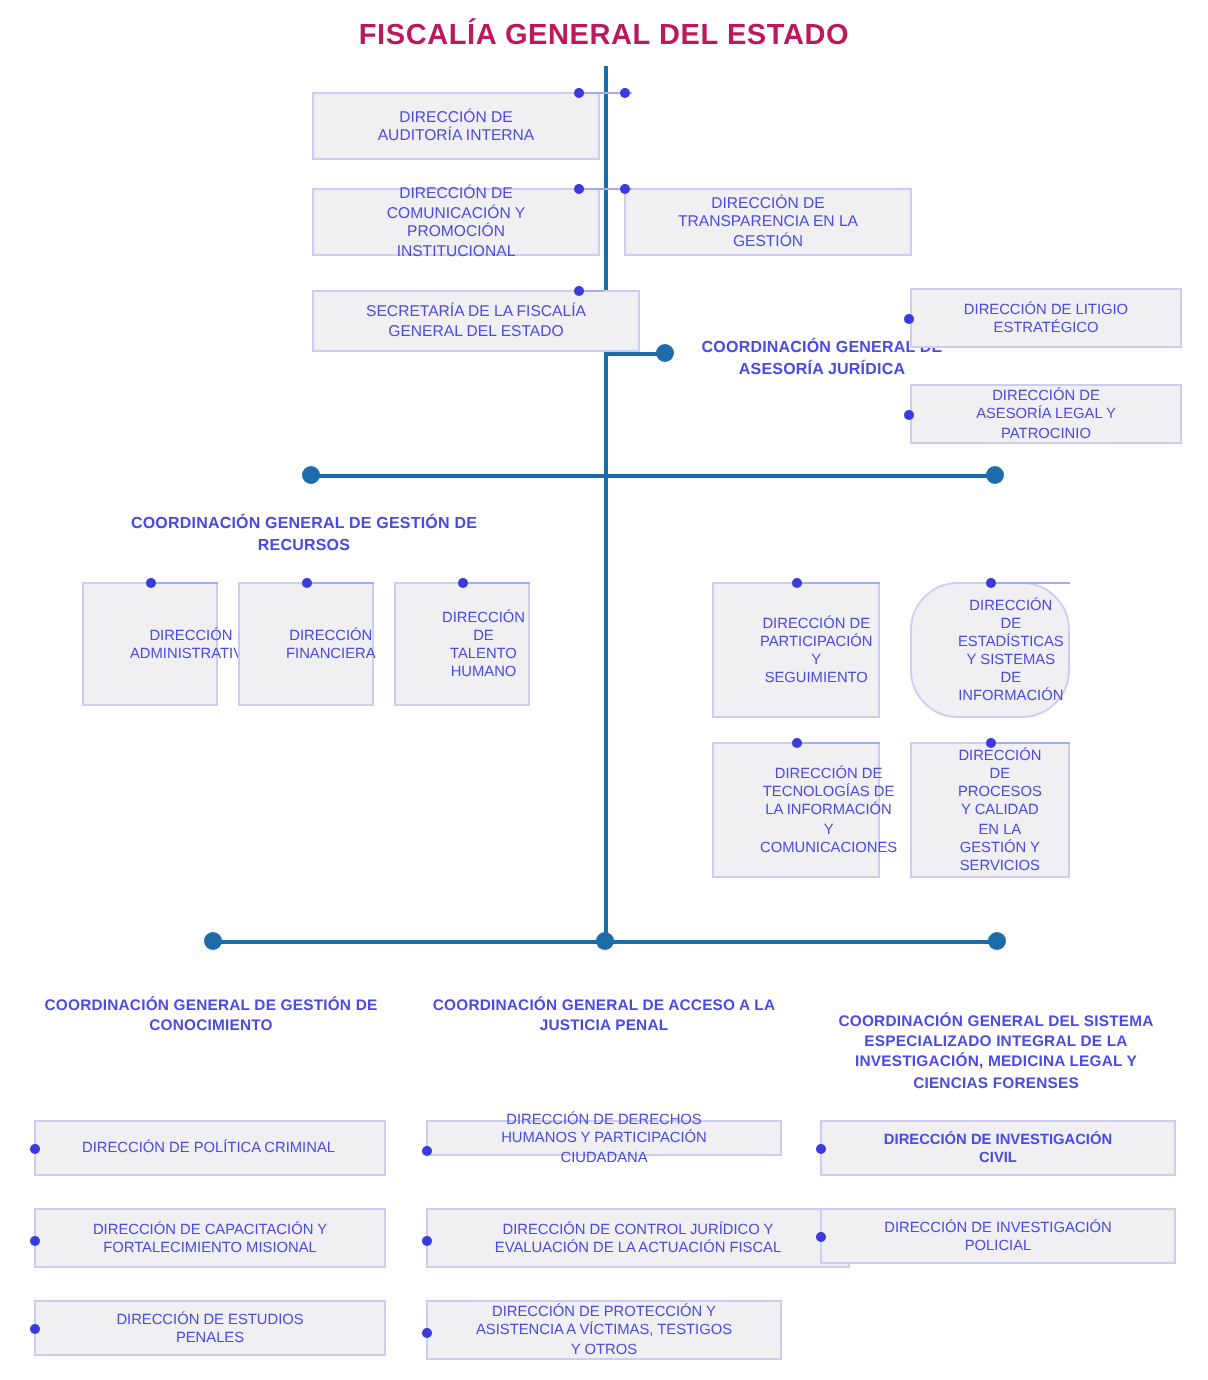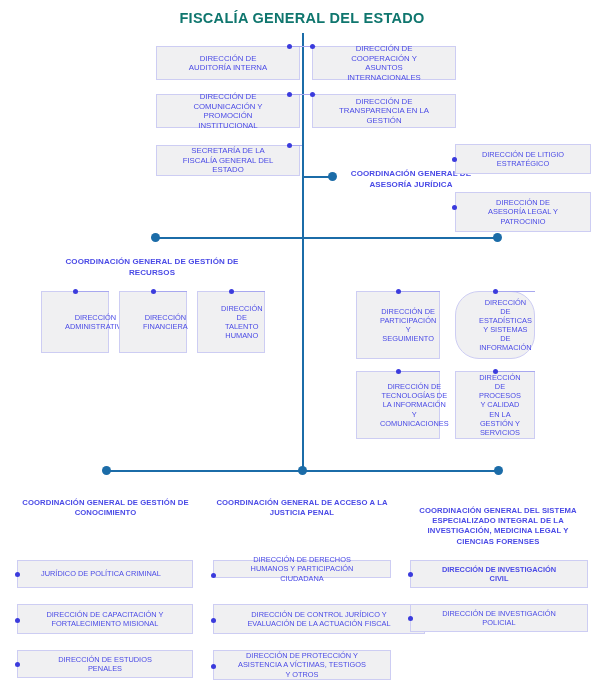--- a/index.html
+++ b/index.html
@@ -20,21 +20,21 @@
   
   .title {
     position: absolute;
     left: 0;
     top: 10px;
     width: 604px;
     text-align: center;
     font-size: 14.5px;
     font-weight: bold;
     letter-spacing: 0.3px;
-    color: #0f766e;
+    color: #be185d;
   }
   
   .box {
     position: absolute;
     box-sizing: border-box;
     background: #f0f0f2;
     border: 1px solid #cdcdf3;
     color: #4a4ae6;
     display: flex;
     align-items: center;
@@ -106,50 +106,47 @@
   </div>
   <div class="hline-thin" style="left:288px; top:46px; width:14px;"></div>
   <div class="dot" style="left:287px; top:43.5px;"></div>
 
   <div class="box b-md" style="left:156px; top:94px; width:144px; height:34px;">
     <span>DIRECCIÓN DE COMUNICACIÓN Y PROMOCIÓN INSTITUCIONAL</span>
   </div>
   <div class="hline-thin" style="left:288px; top:94px; width:14px;"></div>
   <div class="dot" style="left:287px; top:91.5px;"></div>
 
-  <div class="box b-md" style="left:156px; top:145px; width:144px; height:31px;">
+  <div class="box b-md" style="left:156px; top:145px; width:164px; height:31px;">
     <span>SECRETARÍA DE LA FISCALÍA GENERAL DEL ESTADO</span>
   </div>
   <div class="hline-thin" style="left:288px; top:145px; width:14px;"></div>
   <div class="dot" style="left:287px; top:142.5px;"></div>
 
-  <div class="box b-md" style="left:312px; top:46px; width:144px; height:34px;">
-    <span>DIRECCIÓN DE COOPERACIÓN Y ASUNTOS INTERNACIONALES</span>
-  </div>
   <div class="hline-thin" style="left:302px; top:46px; width:14px;"></div>
   <div class="dot" style="left:310px; top:43.5px;"></div>
 
   <div class="box b-md" style="left:312px; top:94px; width:144px; height:34px;">
     <span>DIRECCIÓN DE TRANSPARENCIA EN LA GESTIÓN</span>
   </div>
   <div class="hline-thin" style="left:302px; top:94px; width:14px;"></div>
   <div class="dot" style="left:310px; top:91.5px;"></div>
 
   <div class="hline" style="left:302px; top:176px; width:32px;"></div>
   <div class="dot-big" style="left:328px; top:172px;"></div>
   <div class="coord" style="left:336px; top:169px; width:150px;">
     <span>COORDINACIÓN GENERAL DE ASESORÍA JURÍDICA</span>
   </div>
 
   <div class="box b-sm" style="left:455px; top:144px; width:136px; height:30px;">
     <span>DIRECCIÓN DE LITIGIO ESTRATÉGICO</span>
   </div>
   <div class="dot" style="left:452px; top:156.5px;"></div>
 
-  <div class="box b-sm" style="left:455px; top:192px; width:136px; height:40px;">
+  <div class="box b-sm" style="left:455px; top:192px; width:136px; height:30px;">
     <span>DIRECCIÓN DE ASESORÍA LEGAL Y PATROCINIO</span>
   </div>
   <div class="dot" style="left:452px; top:204.5px;"></div>
 
   <div class="hline" style="left:155px; top:237px; width:342px;"></div>
   <div class="dot-big" style="left:151px; top:233px;"></div>
   <div class="dot-big" style="left:493px; top:233px;"></div>
 
   <div class="coord" style="left:62px; top:257px; width:180px;">
     <span>COORDINACIÓN GENERAL DE GESTIÓN DE RECURSOS</span>
@@ -201,21 +198,21 @@
   <div class="hline" style="left:106px; top:470px; width:392px;"></div>
   <div class="dot-big" style="left:102px; top:466px;"></div>
   <div class="dot-big" style="left:298px; top:466px;"></div>
   <div class="dot-big" style="left:494px; top:466px;"></div>
 
   <div class="coord coord-sm" style="left:18px; top:498px; width:175px;">
     <span>COORDINACIÓN GENERAL DE GESTIÓN DE CONOCIMIENTO</span>
   </div>
 
   <div class="box b-sm" style="left:17px; top:560px; width:176px; height:28px;">
-    <span>JURÍDICO DE POLÍTICA CRIMINAL</span>
+    <span>DIRECCIÓN DE POLÍTICA CRIMINAL</span>
   </div>
   <div class="dot" style="left:14.5px; top:571.5px;"></div>
 
   <div class="box b-sm" style="left:17px; top:604px; width:176px; height:30px;">
     <span>DIRECCIÓN DE CAPACITACIÓN Y FORTALECIMIENTO MISIONAL</span>
   </div>
   <div class="dot" style="left:14.5px; top:617.5px;"></div>
 
   <div class="box b-sm" style="left:17px; top:650px; width:176px; height:28px;">
     <span>DIRECCIÓN DE ESTUDIOS PENALES</span>

